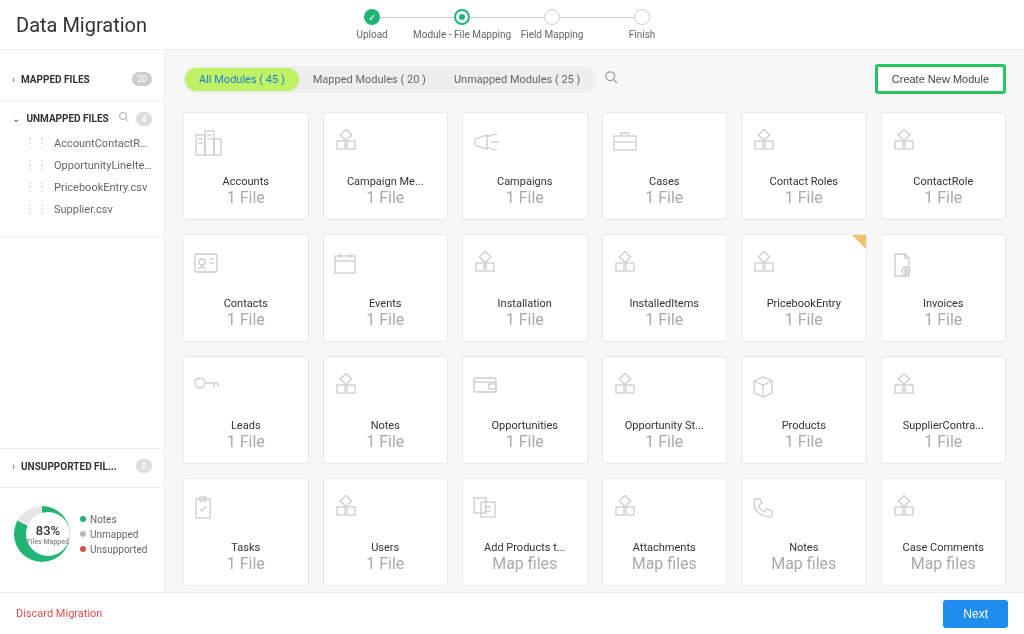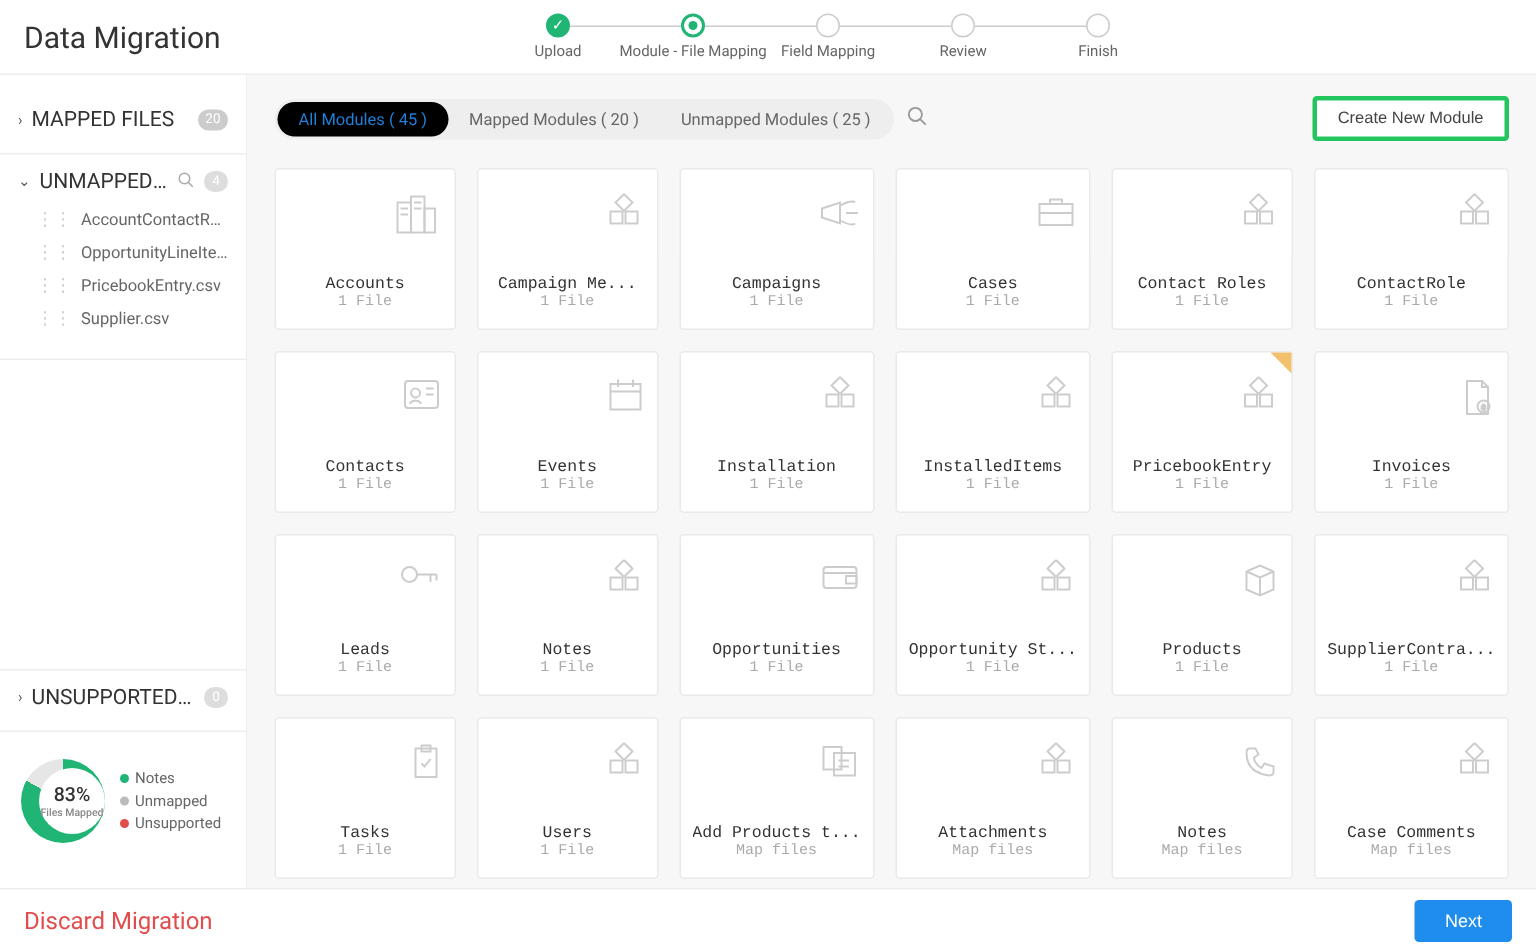--- a/index.html
+++ b/index.html
@@ -15,21 +15,21 @@
   .step-current .step-circle::after { content: ''; width: 6px; height: 6px; border-radius: 50%; background: #20b574; }
   .step-future .step-circle { border: 1px solid #ccc; }
   .step-label { font-size: 10px; margin-top: 4px; color: #666; white-space: nowrap; }
   .step-connector { position: absolute; height: 1px; background: #ccc; top: 8px; left: 53px; width: 74px; }
 
   .main { display: flex; height: calc(100% - 50px - 42px); }
 
   .sidebar { width: 165px; border-right: 1px solid #eee; display: flex; flex-direction: column; padding: 12px 0; font-size: 11px; overflow: hidden; }
   .side-section { padding: 4px 12px 8px 12px; }
   .side-title-row { display: flex; align-items: center; gap: 6px; cursor: pointer; padding: 6px 0; }
-  .side-title { font-weight: 400; font-size: 14px; flex: 1; white-space: nowrap; overflow: hidden; text-overflow: ellipsis; }
+  .side-title { font-weight: 700; font-size: 10px; flex: 1; white-space: nowrap; overflow: hidden; text-overflow: ellipsis; }
   .chevron { font-size: 10px; color: #555; }
   .count-badge { background: #ccc; color: #fff; border-radius: 8px; font-size: 9px; padding: 0 5px; line-height: 14px; min-width: 16px; text-align: center; }
   .count-badge.light { background: #ddd; }
   .search-icon-side { color: #aaa; font-size: 12px; }
   .side-divider { border-bottom: 1px solid #eee; }
   .file-list { padding: 0 0 8px 0; }
   .file-item { display: flex; align-items: center; gap: 6px; padding: 4px 0 4px 12px; color: #666; }
   .file-handle { color: #ccc; font-size: 12px; cursor: grab; }
   .file-name { font-size: 11px; white-space: nowrap; overflow: hidden; text-overflow: ellipsis; max-width: 105px; }
 
@@ -38,33 +38,33 @@
   .donut-inner { width: 44px; height: 44px; border-radius: 50%; background: #fff; display: flex; flex-direction: column; align-items: center; justify-content: center; font-size: 13px; font-weight: 500; color: #333; }
   .donut-inner small { font-size: 7px; color: #888; }
   .legend-list { display: flex; flex-direction: column; gap: 4px; }
   .legend-item { display: flex; align-items: center; gap: 4px; font-size: 10px; color: #666; }
   .legend-dot { width: 6px; height: 6px; border-radius: 50%; }
 
   .content { flex: 1; background: #f7f7f7; padding: 14px 18px 0 18px; overflow-y: auto; }
   .toolbar { display: flex; align-items: center; margin-bottom: 18px; }
   .pill-group { background: #eee; border-radius: 16px; display: flex; padding: 2px; }
   .pill { padding: 5px 14px; border-radius: 14px; font-size: 11px; color: #666; cursor: pointer; }
-  .pill.active { background: #000000; color: #1f7fd9; }
+  .pill.active { background: #bef264; color: #1f7fd9; }
   .create-btn { margin-left: auto; border: 3px solid #22c55e; background: #fff; padding: 6px 14px; font-size: 11px; border-radius: 3px; cursor: pointer; color: #444; }
   .search-btn { margin-left: 8px; margin-right: 8px; background: none; border: none; color: #999; font-size: 14px; cursor: pointer; }
 
   .grid { display: grid; grid-template-columns: repeat(6, 1fr); gap: 14px; }
-  .card { background: #fff; border: 1px solid #eaeaea; border-radius: 3px; height: 108px; display: flex; flex-direction: column; align-items: flex-end; justify-content: space-between; padding: 16px 8px 12px 8px; cursor: pointer; position: relative; font-family: Liberation Mono, monospace; }
+  .card { background: #fff; border: 1px solid #eaeaea; border-radius: 3px; height: 108px; display: flex; flex-direction: column; align-items: flex-start; justify-content: space-between; padding: 16px 8px 12px 8px; cursor: pointer; position: relative; }
   .card.flagged::before { content: ''; position: absolute; top: 0; right: 0; border-style: solid; border-width: 0 14px 14px 0; border-color: transparent #f3c16e transparent transparent; }
   .card-icon { color: #ccc; stroke: #ccc; }
   .card-title { font-size: 11px; color: #333; white-space: nowrap; overflow: hidden; text-overflow: ellipsis; max-width: 100%; text-align: center; }
-  .card-sub { font-size: 10px; color: #aaa; }
+  .card-sub { font-size: 16px; color: #aaa; }
 
   .footer { position: absolute; bottom: 0; left: 0; right: 0; height: 42px; background: #fff; border-top: 1px solid #eee; display: flex; align-items: center; padding: 0 16px; }
-  .discard-link { color: #e14d4d; font-size: 16px; cursor: pointer; }
+  .discard-link { color: #e14d4d; font-size: 11px; cursor: pointer; }
   .next-btn { margin-left: auto; background: #1f8ded; color: #fff; border: none; padding: 7px 20px; font-size: 12px; border-radius: 3px; cursor: pointer; }
 
   ::-webkit-scrollbar { width: 8px; }
   ::-webkit-scrollbar-thumb { background: #ddd; border-radius: 4px; }
 </style>
 </head>
 <body>
 
 <div class="header">
   <div class="page-title">Data Migration</div>
@@ -75,25 +75,20 @@
       <div class="step-connector"></div>
     </div>
     <div class="step step-current">
       <div class="step-circle"></div>
       <div class="step-label">Module - File Mapping</div>
       <div class="step-connector"></div>
     </div>
     <div class="step step-future">
       <div class="step-circle"></div>
       <div class="step-label">Field Mapping</div>
-      <div class="step-connector"></div>
-    </div>
-    <div class="step step-future">
-      <div class="step-circle"></div>
-      <div class="step-label">Review</div>
       <div class="step-connector"></div>
     </div>
     <div class="step step-future">
       <div class="step-circle"></div>
       <div class="step-label">Finish</div>
     </div>
   </div>
 </div>
 
 <div class="main">

